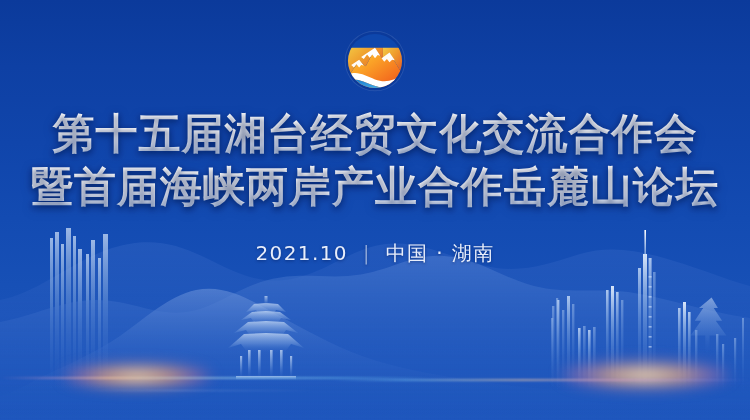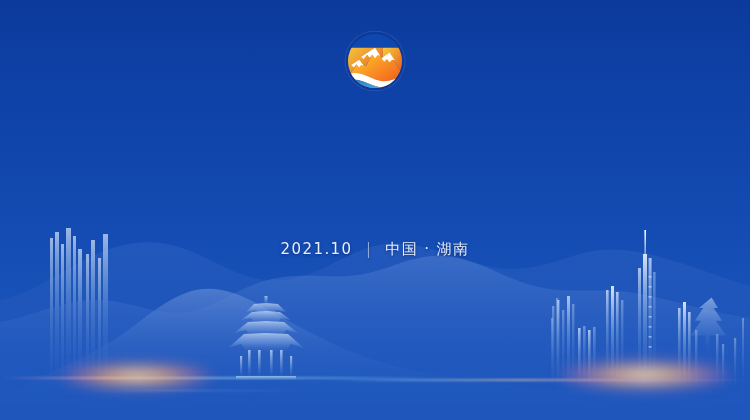--- a/index.html
+++ b/index.html
@@ -132,21 +132,21 @@
   }
 
   
   .subtitle {
     position: absolute;
     left: 0;
     top: 240px;
     width: 750px;
     text-align: center;
     color: #e8eefb;
-    font-size: 15px;
+    font-size: 20px;
     letter-spacing: 1.4px;
     font-family: "DejaVu Sans", "Liberation Sans", sans-serif;
     text-shadow: 0 1px 3px rgba(3,26,86,.55);
   }
   .subtitle .sep {
     display: inline-block;
     margin: 0 7px;
     color: #c6d4ee;
     font-weight: 300;
   }
@@ -404,20 +404,24 @@
 
         <path d="M4,74 C20,62 34,72 50,78 C66,84 80,80 96,68
                  L96,78 C80,90 64,93 48,87 C32,81 18,73 4,82 Z" fill="#ffffff"></path>
 
         <path d="M4,82 C18,73 32,81 48,87 C64,93 80,90 96,78
                  L96,96 L4,96 Z" fill="url(#gWater)"></path>
       </g>
     </svg>
   </div>
 
+  <div class="headline">
+    <span class="ln sub-shadow">第十五届湘台经贸文化交流合作会</span>
+    <span class="ln sub-shadow">暨首届海峡两岸产业合作岳麓山论坛</span>
+  </div>
 
   <div class="subtitle">
     <span>2021.10</span>
     <span class="sep">|</span>
     <span>中国 · 湖南</span>
   </div>
 
 </div>
 
 </body></html>

